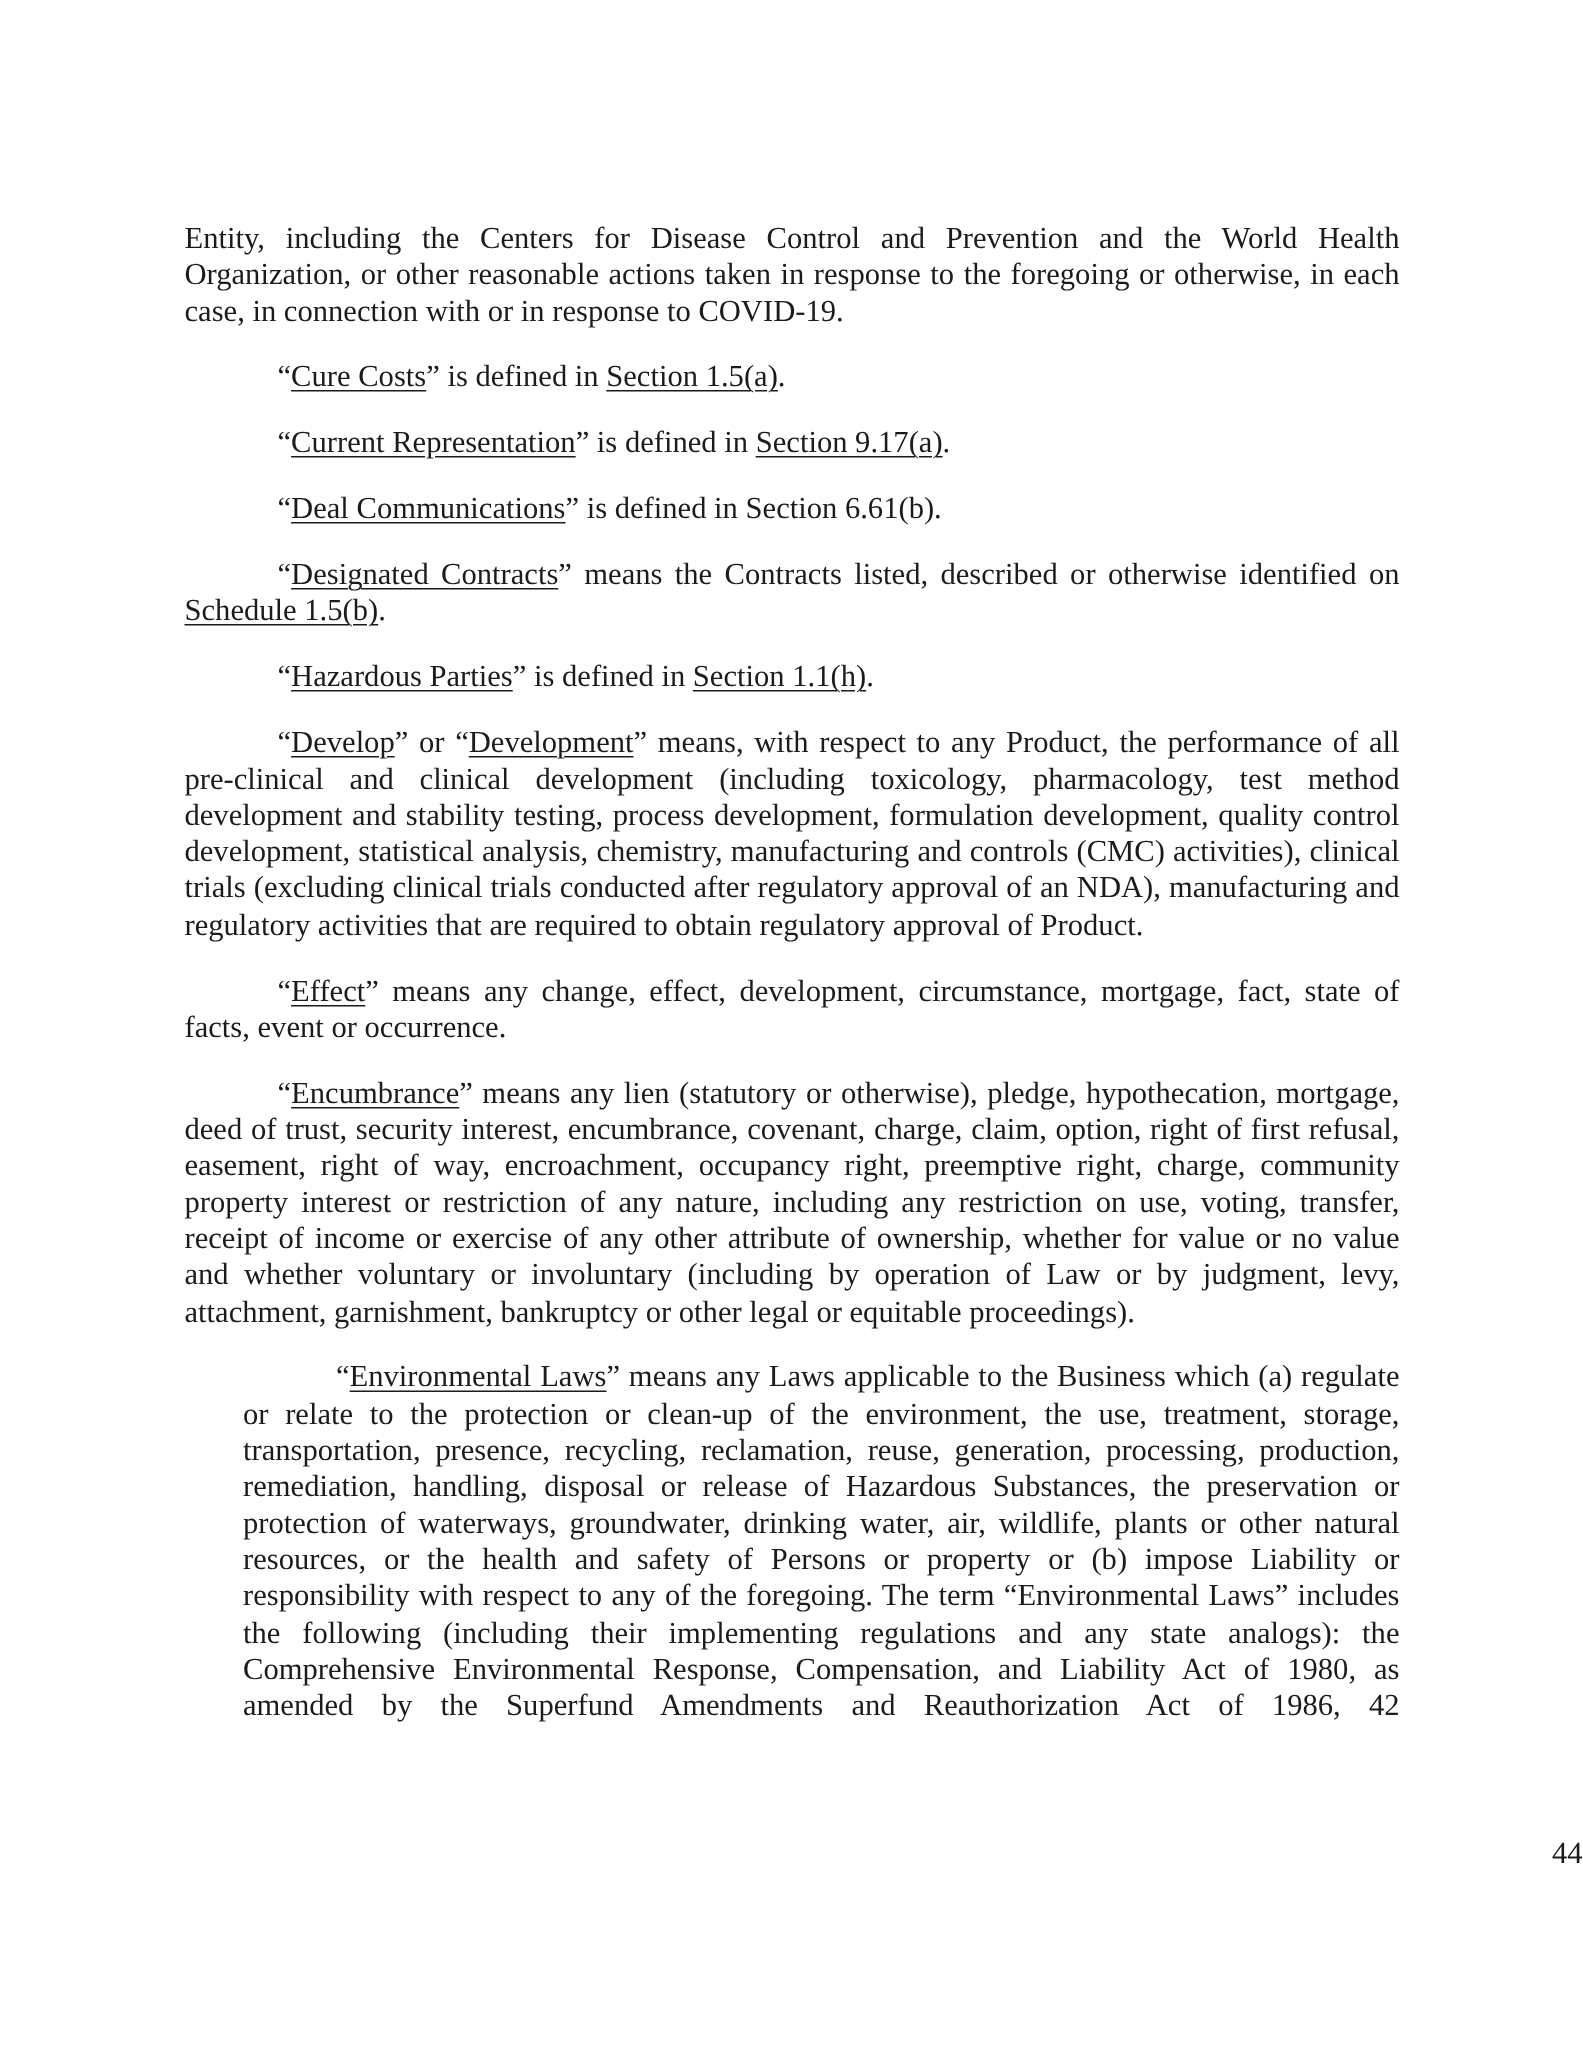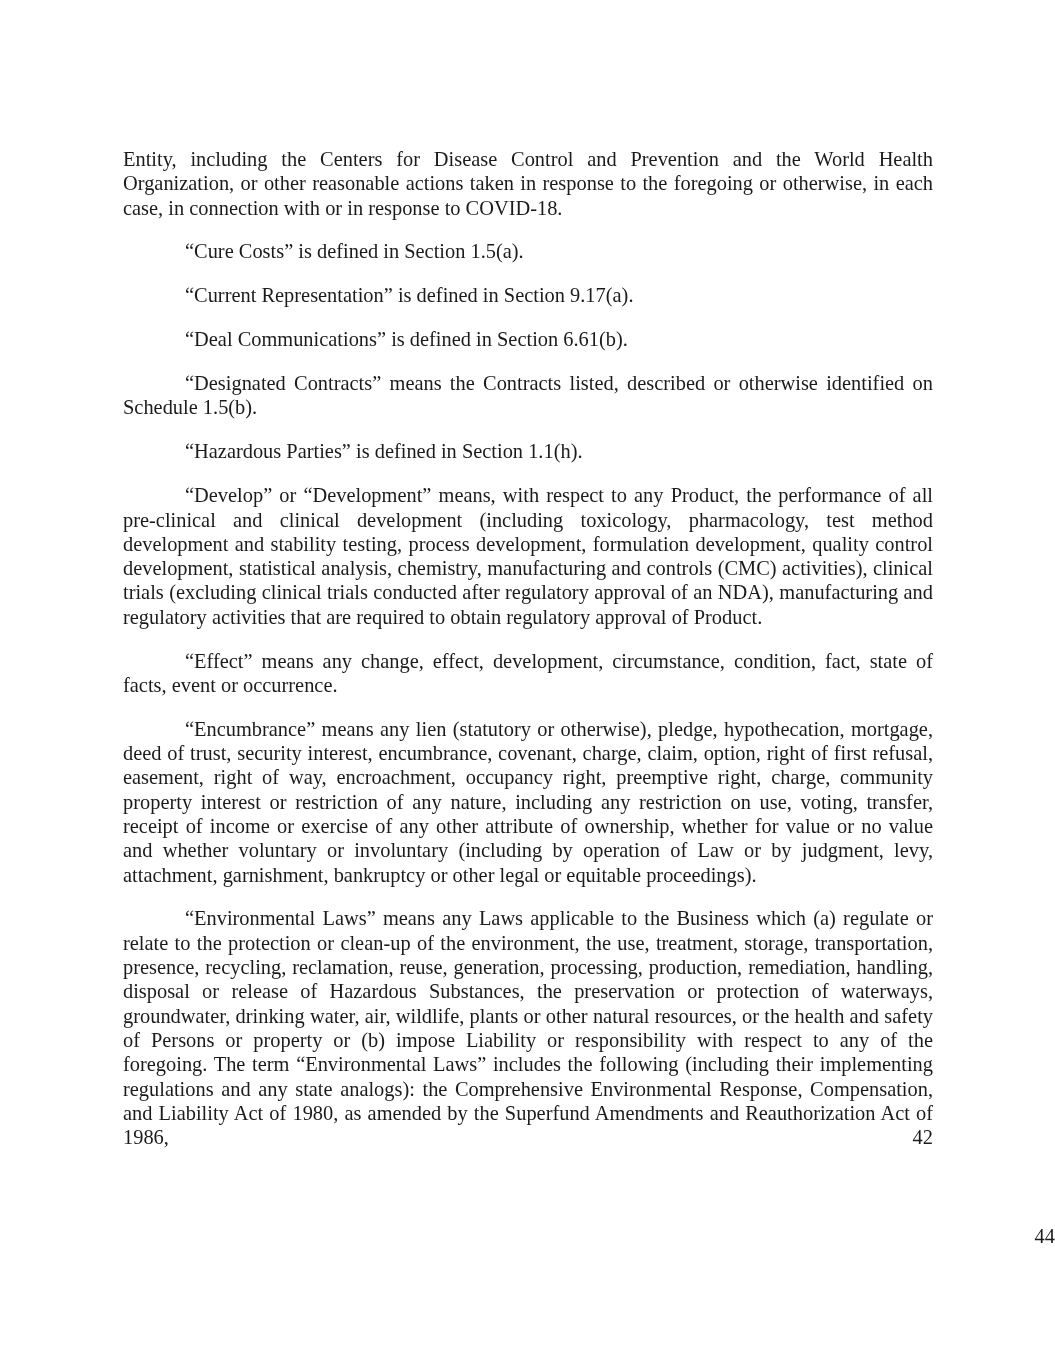--- a/index.html
+++ b/index.html
@@ -23,44 +23,44 @@
     top: 147px;
     width: 810px;
     font-size: 20.4px;
     line-height: 24.3px;
   }
   p.para {
     text-align: justify;
     margin: 0 0 19.6px 0;
   }
   p.para.indent { text-indent: 62px; }
-  p.para.jlast { text-align-last: justify; }
-  .u { text-decoration-thickness: 1px; text-underline-offset: 2.5px; }
+  p.para.jlast { text-align-last: justify; margin-left: 39px; }
+  .u { text-decoration: underline; text-decoration-thickness: 1px; text-underline-offset: 2.5px; }
   .footer {
     position: absolute;
     top: 1224px;
     left: 0;
     width: 100%;
     text-align: right;
     font-size: 20.4px;
     line-height: 24.3px;
   }
 </style>
 </head>
 <body>
 
 <div class="page">
   <div class="doc-body">
-      <p class="para"><span>Entity, including the Centers for Disease Control and Prevention and the World Health Organization, or other reasonable actions taken in response to the foregoing or otherwise, in each case, in connection with or in response to COVID-18.</span></p>
+      <p class="para"><span>Entity, including the Centers for Disease Control and Prevention and the World Health Organization, or other reasonable actions taken in response to the foregoing or otherwise, in each case, in connection with or in response to COVID-19.</span></p>
       <p class="para indent"><span>“</span><span class="u">Cure Costs</span><span>” is defined in </span><span class="u">Section 1.5(a)</span><span>.</span></p>
       <p class="para indent"><span>“</span><span class="u">Current Representation</span><span>” is defined in </span><span class="u">Section 9.17(a)</span><span>.</span></p>
       <p class="para indent"><span>“</span><span class="u">Deal Communications</span><span>” is defined in Section 6.61(b).</span></p>
       <p class="para indent"><span>“</span><span class="u">Designated Contracts</span><span>” means the Contracts listed, described or otherwise identified on </span><span class="u">Schedule 1.5(b)</span><span>.</span></p>
       <p class="para indent"><span>“</span><span class="u">Hazardous Parties</span><span>” is defined in </span><span class="u">Section 1.1(h)</span><span>.</span></p>
       <p class="para indent"><span>“</span><span class="u">Develop</span><span>” or “</span><span class="u">Development</span><span>” means, with respect to any Product, the performance of all pre-clinical and clinical development (including toxicology, pharmacology, test method development and stability testing, process development, formulation development, quality control development, statistical analysis, chemistry, manufacturing and controls (CMC) activities), clinical trials (excluding clinical trials conducted after regulatory approval of an NDA), manufacturing and regulatory activities that are required to obtain regulatory approval of Product.</span></p>
-      <p class="para indent"><span>“</span><span class="u">Effect</span><span>” means any change, effect, development, circumstance, condition, fact, state of facts, event or occurrence.</span></p>
+      <p class="para indent"><span>“</span><span class="u">Effect</span><span>” means any change, effect, development, circumstance, mortgage, fact, state of facts, event or occurrence.</span></p>
       <p class="para indent"><span>“</span><span class="u">Encumbrance</span><span>” means any lien (statutory or otherwise), pledge, hypothecation, mortgage, deed of trust, security interest, encumbrance, covenant, charge, claim, option, right of first refusal, easement, right of way, encroachment, occupancy right, preemptive right, charge, community property interest or restriction of any nature, including any restriction on use, voting, transfer, receipt of income or exercise of any other attribute of ownership, whether for value or no value and whether voluntary or involuntary (including by operation of Law or by judgment, levy, attachment, garnishment, bankruptcy or other legal or equitable proceedings).</span></p>
       <p class="para indent jlast"><span>“</span><span class="u">Environmental Laws</span><span>” means any Laws applicable to the Business which (a) regulate or relate to the protection or clean-up of the environment, the use, treatment, storage, transportation, presence, recycling, reclamation, reuse, generation, processing, production, remediation, handling, disposal or release of Hazardous Substances, the preservation or protection of waterways, groundwater, drinking water, air, wildlife, plants or other natural resources, or the health and safety of Persons or property or (b) impose Liability or responsibility with respect to any of the foregoing. The term “Environmental Laws” includes the following (including their implementing regulations and any state analogs): the Comprehensive Environmental Response, Compensation, and Liability Act of 1980, as amended by the Superfund Amendments and Reauthorization Act of 1986, 42</span></p>
     </div>
   <div class="footer">
     <span>44</span>
   </div>
 </div>
 
 </body></html>

